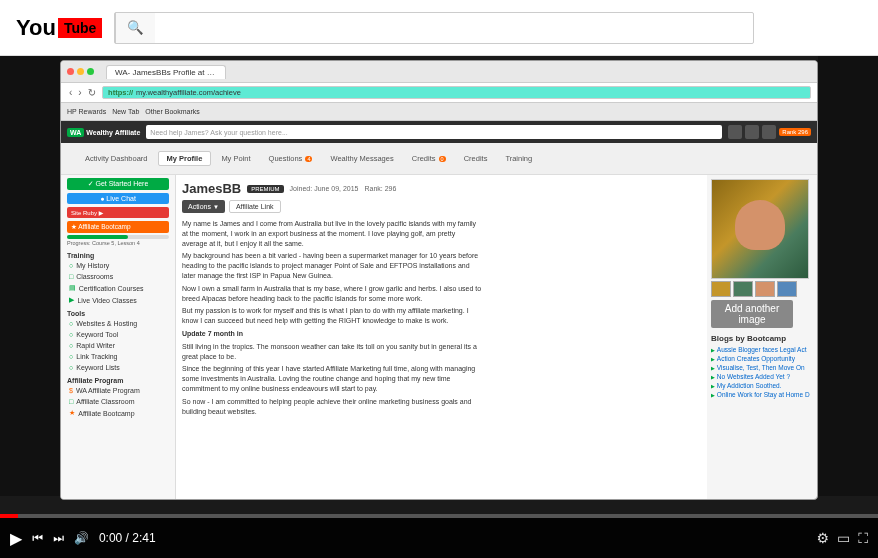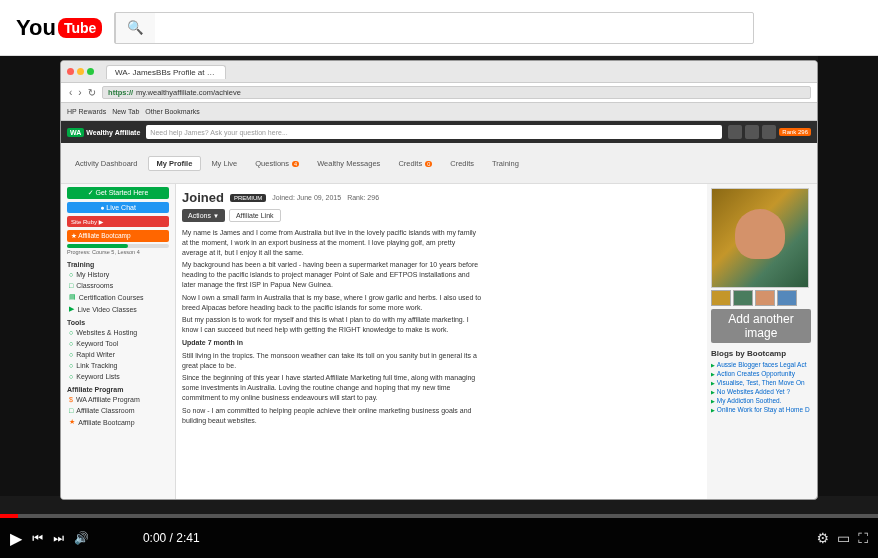--- a/index.html
+++ b/index.html
@@ -26,25 +26,25 @@
       align-items: center;
       gap: 2px;
     }
     .yt-logo-you {
       font-size: 22px;
       font-weight: bold;
       color: #000;
     }
     .yt-logo-tube {
       background: #ff0000;
-      color: #ffffff;
+      color: #000000;
       font-size: 14px;
       font-weight: bold;
       padding: 2px 6px;
-      border-radius: 8px;
+      border-radius: 0;
       text-align: right;
     }
     .yt-search-bar {
       flex: 1;
       max-width: 640px;
       display: flex;
       align-items: center;
       border: 1px solid #ccc;
       border-radius: 2px;
       height: 32px;
@@ -145,21 +145,21 @@
       gap: 2px;
       color: #666;
       font-size: 10px;
     }
     .nav-btn {
       cursor: pointer;
       padding: 0 2px;
     }
     .url-bar {
       flex: 1;
-      background: #e5e5e5;
+      background: #5eead4;
       border: 1px solid #ccc;
       border-radius: 2px;
       padding: 1px 5px;
       font-size: 7.5px;
       color: #333;
       display: flex;
       align-items: center;
       gap: 3px;
     }
     .url-https {
@@ -240,22 +240,22 @@
       padding: 1px 3px;
       border-radius: 2px;
     }
 
     
     .wa-nav-tabs {
       background: #f0f0f0;
       display: flex;
       align-items: center;
       border-bottom: 1px solid #ddd;
-      height: 41px;
-      padding: 0 6px;
+      height: 32px;
+      padding: 0 16px;
       gap: 2px;
     }
     .wa-nav-tab {
       padding: 2px 8px;
       font-size: 7.5px;
       cursor: pointer;
       color: #555;
       border-radius: 2px;
     }
     .wa-nav-tab.active {
@@ -457,24 +457,24 @@
       width: 20px;
       height: 16px;
       background: #888;
       border: 1px solid #aaa;
     }
     .photo-thumb:nth-child(1) { background: #c4962a; }
     .photo-thumb:nth-child(2) { background: #4a7c5e; }
     .photo-thumb:nth-child(3) { background: #d4926a; }
     .photo-thumb:nth-child(4) { background: #5588bb; }
     .add-image-btn {
-      width: 100px;
+      width: 82px;
       background: #888;
       color: #fff;
-      font-size: 12px;
+      font-size: 10px;
       text-align: center;
       padding: 3px 4px;
       border-radius: 2px;
       cursor: pointer;
       margin-top: 3px;
     }
     .blogs-section {
       margin-top: 6px;
     }
     .blogs-title {
@@ -531,21 +531,20 @@
       color: #fff;
       font-size: 16px;
       cursor: pointer;
       display: flex;
       align-items: center;
     }
     .ctrl-btn.small { font-size: 12px; }
     .time-display {
       color: #fff;
       font-size: 12px;
-      margin-left: 44px;
     }
     .spacer { flex: 1; }
     .right-controls {
       display: flex;
       align-items: center;
       gap: 8px;
     }
     .ctrl-icon {
       color: #ddd;
       font-size: 14px;
@@ -643,21 +642,21 @@
         <div class="wa-icon"></div>
         <div class="wa-icon"></div>
         <div class="wa-icon"></div>
         <div class="wa-rank-badge">Rank 296</div>
       </div>
     </div>
 
     <div class="wa-nav-tabs">
       <div class="wa-nav-tab">Activity Dashboard</div>
       <div class="wa-nav-tab active">My Profile</div>
-      <div class="wa-nav-tab">My Live</div>
+      <div class="wa-nav-tab">My Point</div>
       <div class="wa-nav-tab">Questions <span class="wa-nav-badge">4</span></div>
       <div class="wa-nav-tab">Wealthy Messages</div>
       <div class="wa-nav-tab">Credits <span class="wa-nav-badge">0</span></div>
       <div class="wa-nav-tab">Credits</div>
       <div class="wa-nav-tab">Training</div>
     </div>
 
     <div class="wa-body">
 
       <div class="wa-sidebar">
@@ -722,21 +721,21 @@
         <div class="wa-sidebar-item">
             <span class="item-icon" style="color:#ff6600;">★</span>
             <span>Affiliate Bootcamp</span>
           </div>
       </div>
 
       <div style="display:flex; flex:1; overflow:hidden;">
 
         <div class="wa-main">
           <div class="profile-header">
-            <span class="profile-name">Joined</span>
+            <span class="profile-name">JamesBB</span>
             <span class="profile-rank-badge">PREMIUM</span>
             <span class="profile-joined">Joined: June 09, 2015</span>
             <span class="profile-joined">Rank: 296</span>
           </div>
           <div class="profile-actions">
             <div class="action-btn">
               <span>Actions</span>
               <span class="dropdown-arrow">▼</span>
             </div>
             <div class="affiliate-link-btn">

